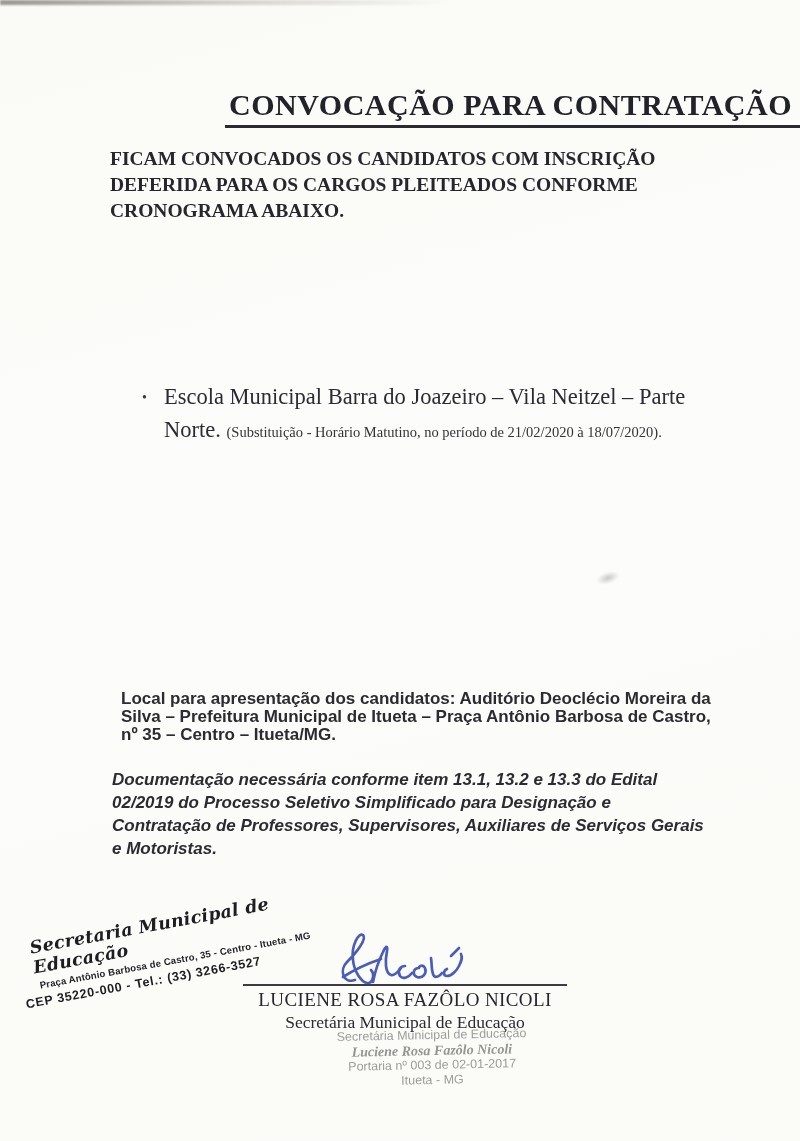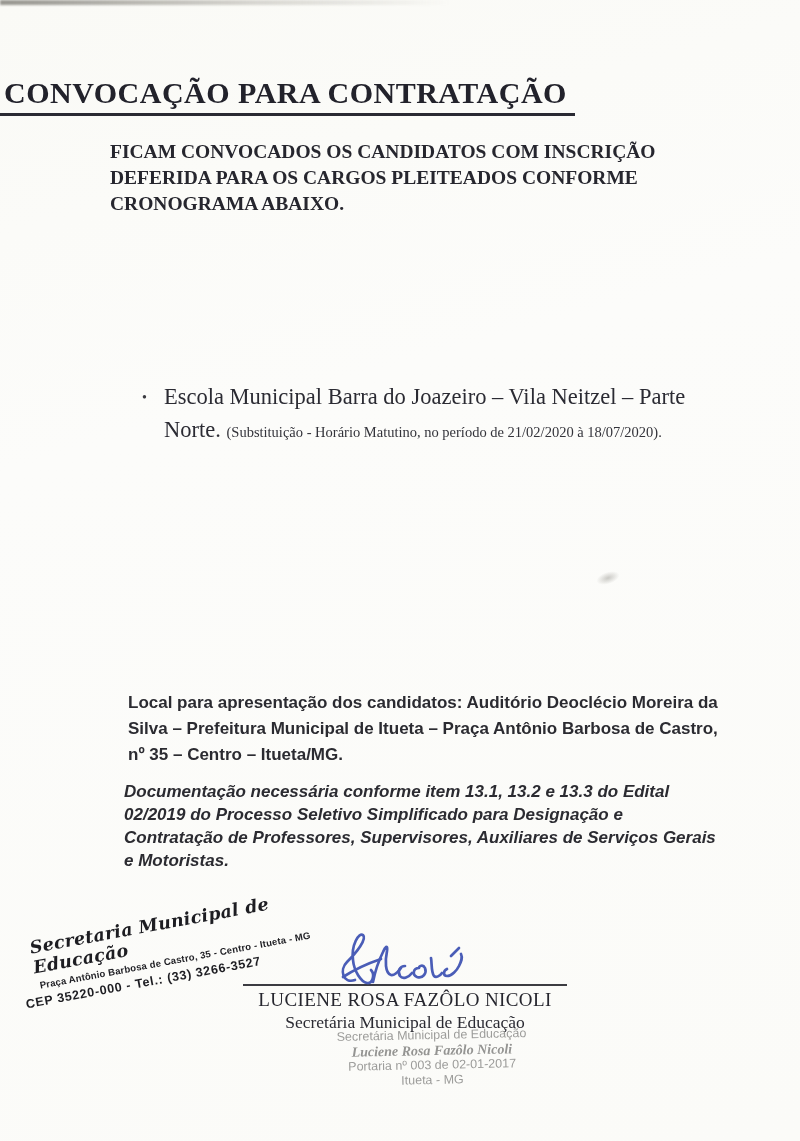--- a/index.html
+++ b/index.html
@@ -17,30 +17,30 @@
     position:absolute;top:0;left:0;width:450px;height:5px;
     background:linear-gradient(to right,rgba(70,68,60,.55),rgba(120,115,105,.28) 55%,rgba(140,135,125,0));
     filter:blur(1px);
   }
   
   .smudge{
     position:absolute;left:596px;top:572px;width:24px;height:12px;
     background:radial-gradient(ellipse at center,rgba(120,118,110,.38),rgba(120,118,110,0) 70%);
     transform:rotate(-18deg);
   }
-  .title-wrap{position:absolute;top:76px;left:0;width:800px;text-align:left;}
+  .title-wrap{position:absolute;top:88px;left:0;width:800px;text-align:right;}
   .doc-title{
     display:inline-block;margin:0;
     font-size:30px;font-weight:bold;letter-spacing:.5px;
     color:#22222b;
     border-bottom:3px solid #2a2a33;
     padding:0 8px 3px 4px;
   }
   .intro{
-    position:absolute;left:110px;top:139px;width:640px;
+    position:absolute;left:110px;top:146px;width:640px;
     margin:0;font-size:19.5px;font-weight:bold;line-height:26px;
     color:#26262e;white-space:pre-line;
   }
   .schedule{position:absolute;left:165px;top:306px;width:585px;font-size:23px;line-height:33px;}
   .sched-pos{
     font-weight:bold;color:#23232b;
     border-bottom:2px solid #2a2a33;
     padding-right:7px;
   }
   .sched-date{margin-left:9px;color:#2b2b33;}
@@ -49,28 +49,28 @@
     position:absolute;left:140px;top:380px;width:582px;
     margin:0;padding:0;list-style:none;
     font-size:22.5px;line-height:33px;color:#2b2b33;
   }
   .locations li{position:relative;padding-left:24px;}
   .locations li .marker{
     position:absolute;left:2px;top:1px;font-size:14px;color:#3a3a40;
   }
   .loc-note{font-size:14.5px;color:#33333a;}
   .venue{
-    position:absolute;left:128px;top:690px;width:640px;
+    position:absolute;left:121px;top:690px;width:640px;
     margin:0;font-family:"Liberation Sans","DejaVu Sans",sans-serif;
-    font-size:17px;font-weight:bold;line-height:26px;color:#2b2b31;
+    font-size:17px;font-weight:bold;line-height:18px;color:#2b2b31;
     white-space:pre-line;
   }
   .documentation{
     position:absolute;left:112px;top:768px;width:645px;
-    margin:12px;font-family:"Liberation Sans","DejaVu Sans",sans-serif;
+    margin:0;font-family:"Liberation Sans","DejaVu Sans",sans-serif;
     font-size:17px;font-weight:bold;font-style:italic;line-height:23px;color:#2b2b31;
     white-space:pre-line;
   }
   
   .office-stamp{
     position:absolute;left:28px;top:938px;width:330px;
     transform:rotate(-10.5deg);transform-origin:0 0;
     color:#1d1d22;
   }
   .office-stamp .os-line1{

